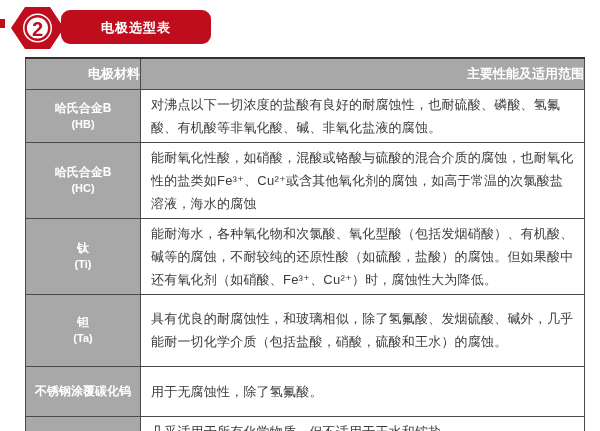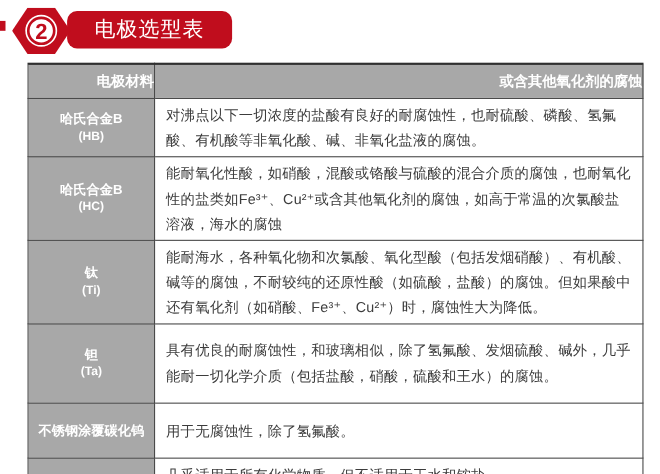--- a/index.html
+++ b/index.html
@@ -35,22 +35,22 @@
     width: 150px; height: 34px;
     background: #c00d1d;
     border-radius: 9px;
     z-index: 1;
     display: flex;
     align-items: center;
     justify-content: center;
   }
   .title-pill .title-text {
     color: #ffffff;
-    font-size: 19px;
-    font-weight: normal;
+    font-size: 13px;
+    font-weight: bold;
     letter-spacing: 1px;
     line-height: 1;
     padding-top: 1px;
     text-align: right;
   }
   
   table.sel-table {
     position: absolute;
     left: 25px; top: 57px;
     width: 559px;
@@ -126,21 +126,21 @@
   </div>
 
   <table class="sel-table">
     <colgroup>
       <col style="width:115px">
       <col style="width:444px">
     </colgroup>
     <thead>
       <tr>
         <th>电极材料</th>
-        <th>或含其他氧化剂的腐蚀</th>
+        <th>主要性能及适用范围</th>
       </tr>
     </thead>
     <tbody>
       <tr>
         <td class="mat">
           <div class="mat-name">哈氏合金B</div>
           <div class="mat-sub">(HB)</div>
         </td>
         <td class="desc">对沸点以下一切浓度的盐酸有良好的耐腐蚀性，也耐硫酸、磷酸、氢氟酸、有机酸等非氧化酸、碱、非氧化盐液的腐蚀。</td>
       </tr>

